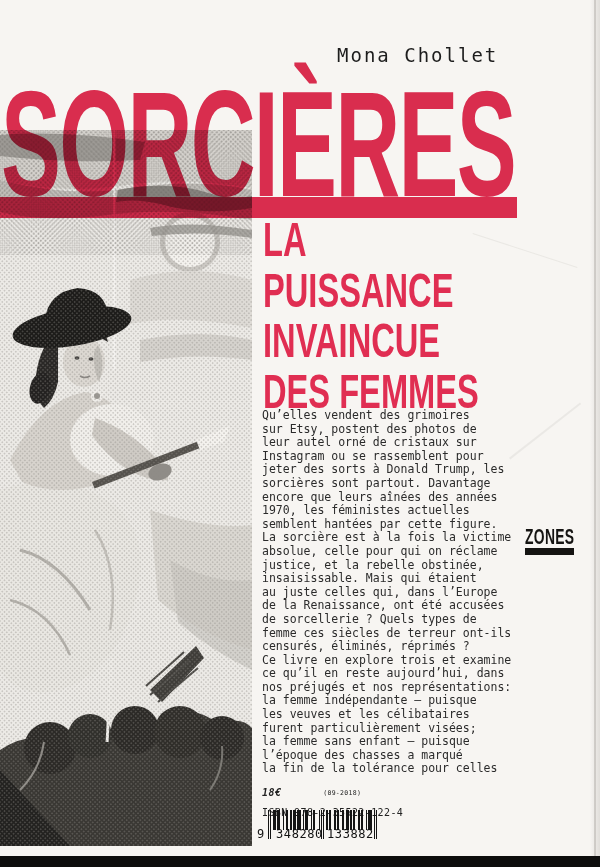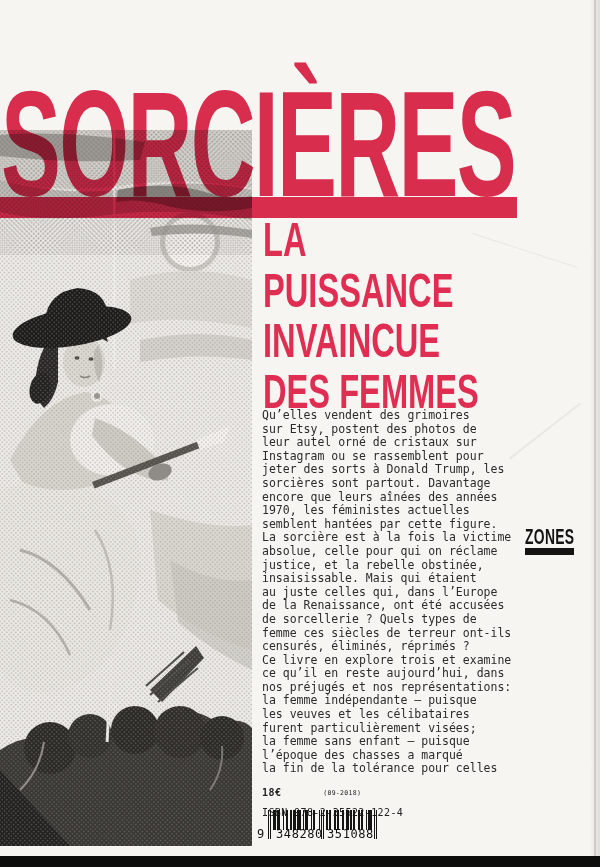--- a/index.html
+++ b/index.html
@@ -50,21 +50,21 @@
     position:absolute;left:525px;top:524px;
     font-size:22px;line-height:25px;font-weight:700;letter-spacing:0.5px;
     color:#151412;transform:scaleX(0.63);transform-origin:0 0;white-space:nowrap;
   }
   .zones-bar{position:absolute;left:525px;top:548px;width:49px;height:7px;background:#151412;}
   
   .price-line{
     position:absolute;left:262px;top:781px;
     font-family:"DejaVu Sans Mono",monospace;color:#222;white-space:nowrap;
   }
-  .price-amount{font-size:10px;font-weight:700;letter-spacing:0.5px;}
+  .price-amount{font-size:10px;font-weight:700;letter-spacing:0.5px;font-style:italic;}
   .price-note{font-size:6.5px;letter-spacing:0.3px;vertical-align:1px;margin-left:32px;}
   .isbn-line{
     position:absolute;left:262px;top:792px;
     font-family:"DejaVu Sans Mono",monospace;font-size:10px;letter-spacing:0.4px;
     color:#222;white-space:nowrap;margin-top:15px;
   }
   .barcode{position:absolute;left:257px;top:810px;width:125px;height:34px;}
   .barcode-bars{position:absolute;left:11px;top:0;width:110px;height:29px;}
   .barcode-bars i{position:absolute;top:0;width:1.2px;background:#141414;display:block;}
   .bc-digit{
@@ -157,20 +157,21 @@
       <path d="M150,560 L196,516 L204,528 L162,572 Z" fill="#3f3d39"></path>
       <path d="M150,565 L190,530 M158,572 L198,538 M146,556 L184,522" stroke="#4a4844" stroke-width="2"></path>
       <path d="M20,660 Q40,640 44,612" stroke="#b7b4ae" stroke-width="2" fill="none" opacity="0.7"></path>
       <path d="M210,660 Q224,640 222,616" stroke="#a9a6a0" stroke-width="2" fill="none" opacity="0.6"></path>
 
       <rect width="252" height="716" fill="url(#ht)" opacity="0.45"></rect>
       <rect width="252" height="125" fill="url(#ht2)" opacity="0.22"></rect>
     </svg>
   </div>
 
+  <div class="author">Mona Chollet</div>
 
   <div class="title">SORCIÈRES</div>
   <div class="title-bar"></div>
 
   <div class="subtitle">LA PUISSANCE
 INVAINCUE
 DES FEMMES</div>
 
   <div class="blurb">Qu’elles vendent des grimoires
 sur Etsy, postent des photos de
@@ -257,21 +258,21 @@
         <i style="left: 94.3px; height: 20px;"></i>
         <i style="left: 97.75px; height: 20px;"></i>
         <i style="left: 100.05px; height: 20px;"></i>
         <i style="left: 101.2px; height: 20px;"></i>
         <i style="left: 102.35px; height: 20px;"></i>
         <i style="left: 105.8px; height: 29px;"></i>
         <i style="left: 108.1px; height: 29px;"></i>
       </div>
     <span class="bc-digit bc-lead">9</span>
     <span class="bc-digit bc-g1">348280</span>
-    <span class="bc-digit bc-g2">351088</span>
+    <span class="bc-digit bc-g2">133882</span>
   </div>
 
   <div class="scratch scratch-1"></div>
   <div class="scratch scratch-2"></div>
   <div class="right-edge-line"></div>
   <div class="right-edge"></div>
   <div class="bottom-edge"></div>
 
 </div>
 

